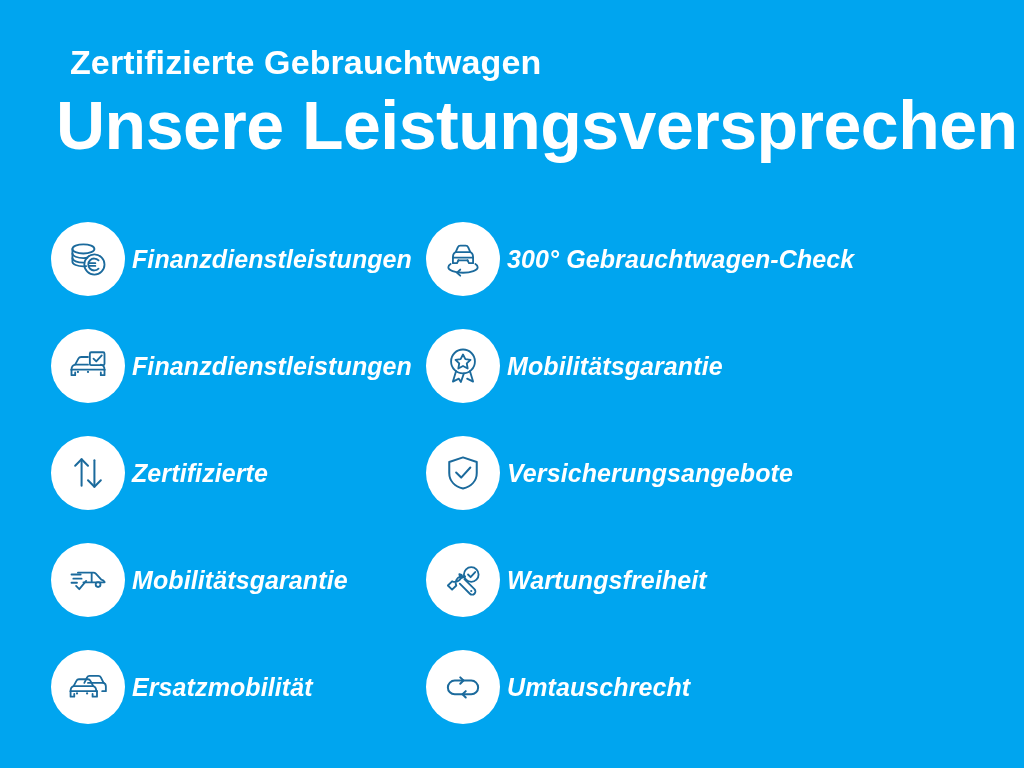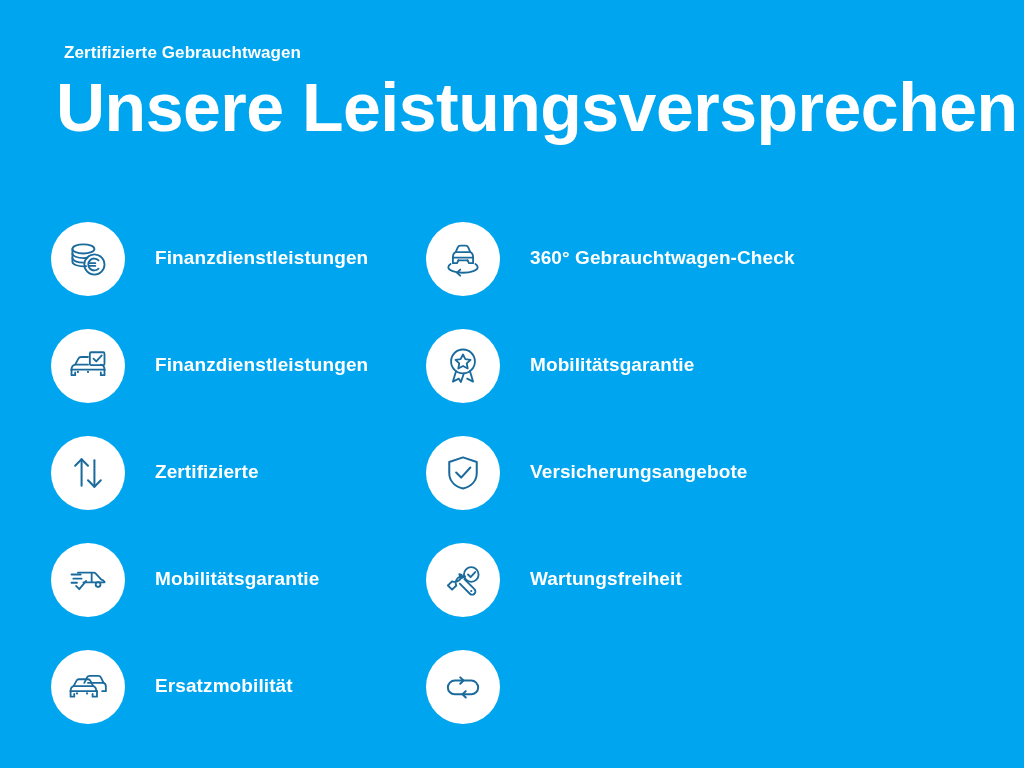--- a/index.html
+++ b/index.html
@@ -20,25 +20,25 @@
     box-sizing: border-box;
   }
   .header {
     position: absolute;
     left: 56px;
     top: 44px;
     width: 900px;
   }
   .eyebrow {
     color: #ffffff;
-    font-size: 17px;
+    font-size: 34px;
     font-weight: bold;
     letter-spacing: 0.1px;
     line-height: 1.1;
-    margin: 0 0 6px 8px;
+    margin: 0 0 6px 14px;
     white-space: nowrap;
   }
   .title {
     color: #ffffff;
     font-size: 68px;
     font-weight: bold;
     letter-spacing: -0.5px;
     line-height: 1.12;
     margin: 0;
     white-space: nowrap;
@@ -68,27 +68,28 @@
     background: #ffffff;
     flex: 0 0 74px;
     display: flex;
     align-items: center;
     justify-content: center;
   }
   .badge svg {
     display: block;
   }
   .label {
-    margin-left: 30px;
+    margin-left: 7px;
     color: #ffffff;
-    font-size: 19px;
+    font-size: 25px;
     font-weight: bold;
     letter-spacing: 0.1px;
     line-height: 1.2;
     white-space: nowrap;
+    font-style: italic;
   }
 </style>
 </head>
 <body>
 
 <div id="slide">
 
   <div class="header">
     <p class="eyebrow">Zertifizierte Gebrauchtwagen</p>
     <h1 class="title">Unsere Leistungsversprechen</h1>
@@ -197,21 +198,21 @@
               <path d="M16 16.5h16"></path>
               <path d="M13 22.5h22"></path>
               <path d="M13 22.5v6h4.5l1.5-3h10l1.5 3H35v-6"></path>
               <circle cx="19" cy="25.5" r="1.1" fill="#1b6a9c" stroke="none"></circle>
               <circle cx="29" cy="25.5" r="1.1" fill="#1b6a9c" stroke="none"></circle>
               <path d="M10.5 29.5c-1.6 1-2.5 2.2-2.5 3.5 0 3.3 7.2 6 16 6s16-2.7 16-6c0-1.3-.9-2.5-2.5-3.5"></path>
               <path d="M21 35.5l-3.5 3.5 3.5 3.2"></path>
             </svg>
           </span>
         </div>
-        <span class="label">360° Gebrauchtwagen-Check</span>
+        <span class="label">300° Gebrauchtwagen-Check</span>
       </div>
 
       <div class="item">
         <div class="badge">
           <span>
             <svg width="44" height="44" viewBox="0 0 48 48" fill="none" stroke="#1b6a9c" stroke-width="2" stroke-linecap="round" stroke-linejoin="round">
               <circle cx="24" cy="19" r="13"></circle>
               <path d="M24 11.5l2.6 5 5.6.8-4.1 3.9 1 5.5-5.1-2.7-5.1 2.7 1-5.5-4.1-3.9 5.6-.8z"></path>
               <path d="M16.5 29.5L13 41l6.5-3.2 2.2 3.6 3.3-9.4"></path>
               <path d="M31.5 29.5L35 41l-6.5-3.2"></path>
@@ -252,18 +253,19 @@
         <div class="badge">
           <span>
             <svg width="44" height="44" viewBox="0 0 48 48" fill="none" stroke="#1b6a9c" stroke-width="2.2" stroke-linecap="round" stroke-linejoin="round">
               <path d="M24 17H15a7.5 7.5 0 0 0 0 15h9"></path>
               <path d="M24 32h9a7.5 7.5 0 0 0 0-15h-9"></path>
               <path d="M21 13.5L24.5 17 21 20.5"></path>
               <path d="M27 28.5L23.5 32 27 35.5"></path>
             </svg>
           </span>
         </div>
+        <span class="label">Umtauschrecht</span>
       </div>
 
     </div>
 
   </div>
 </div>
 
 </body></html>

